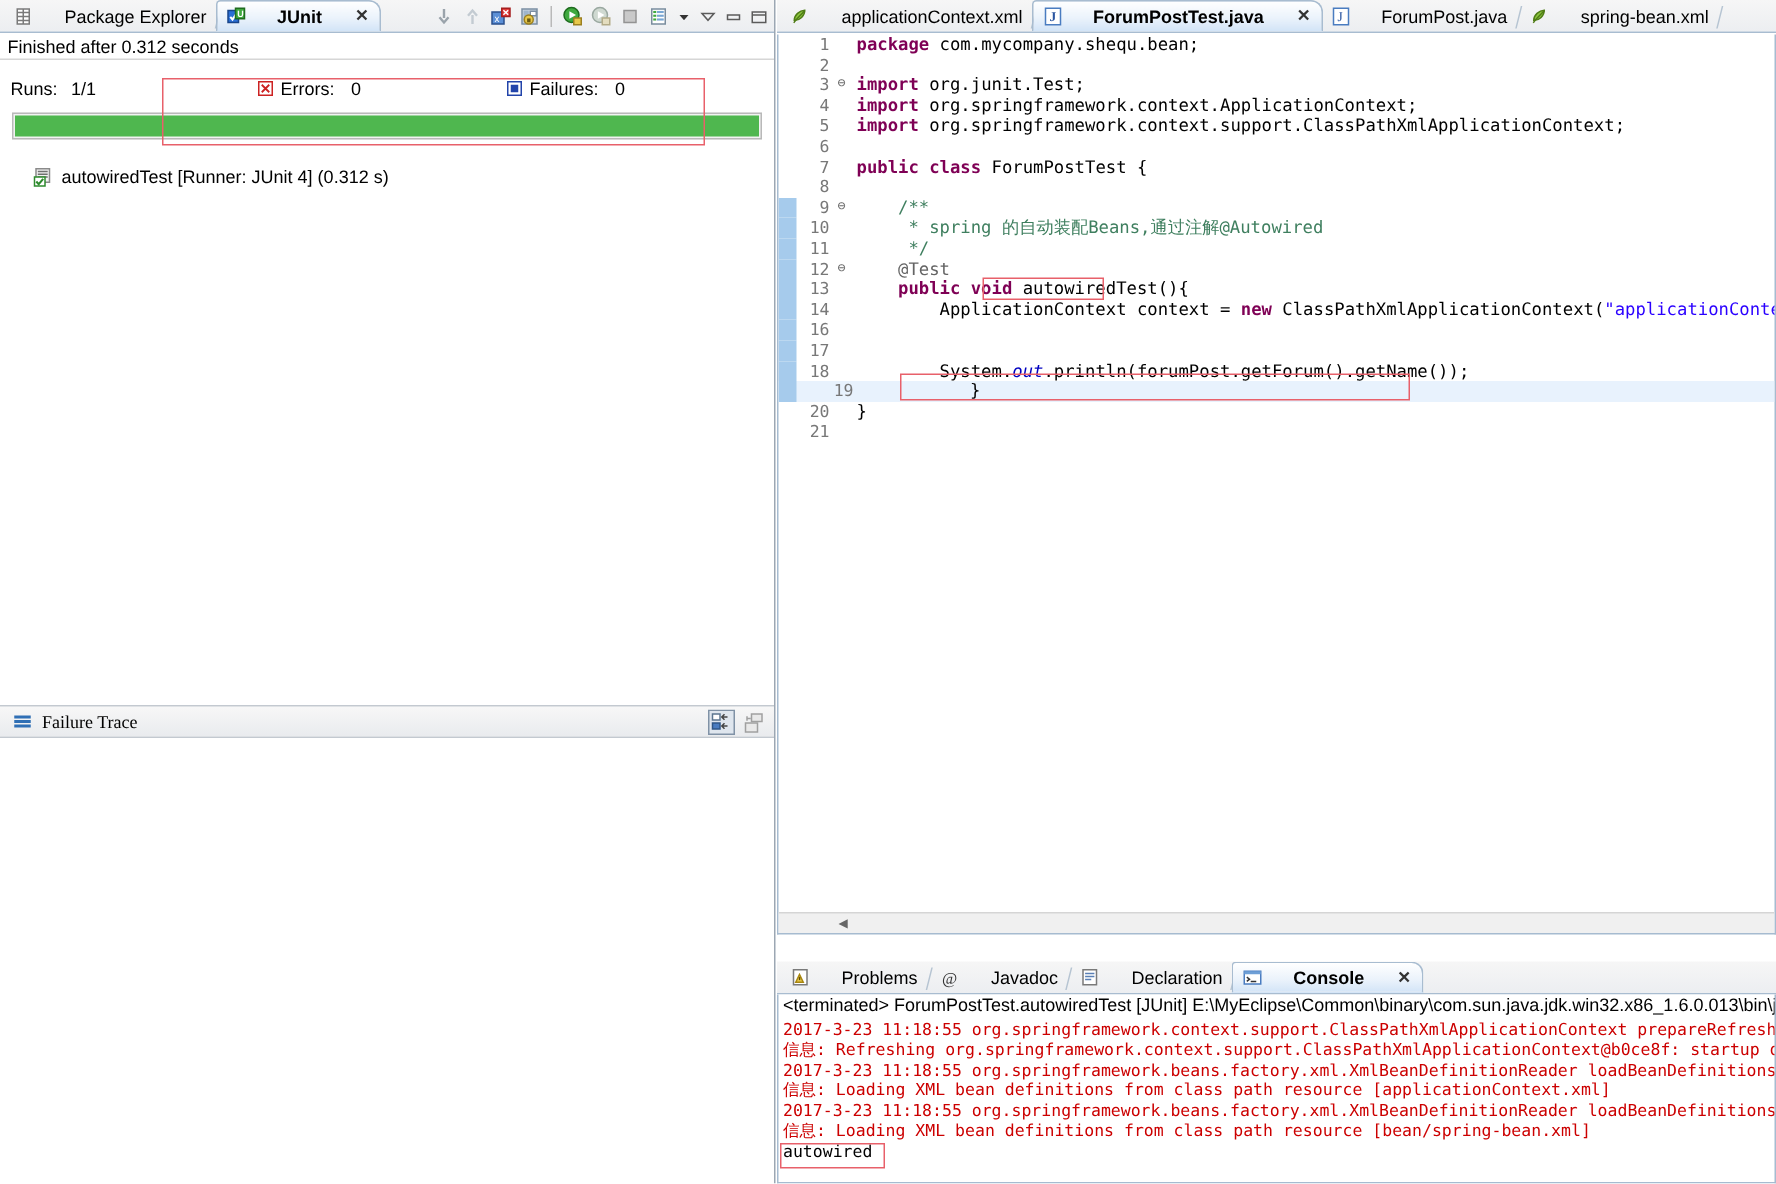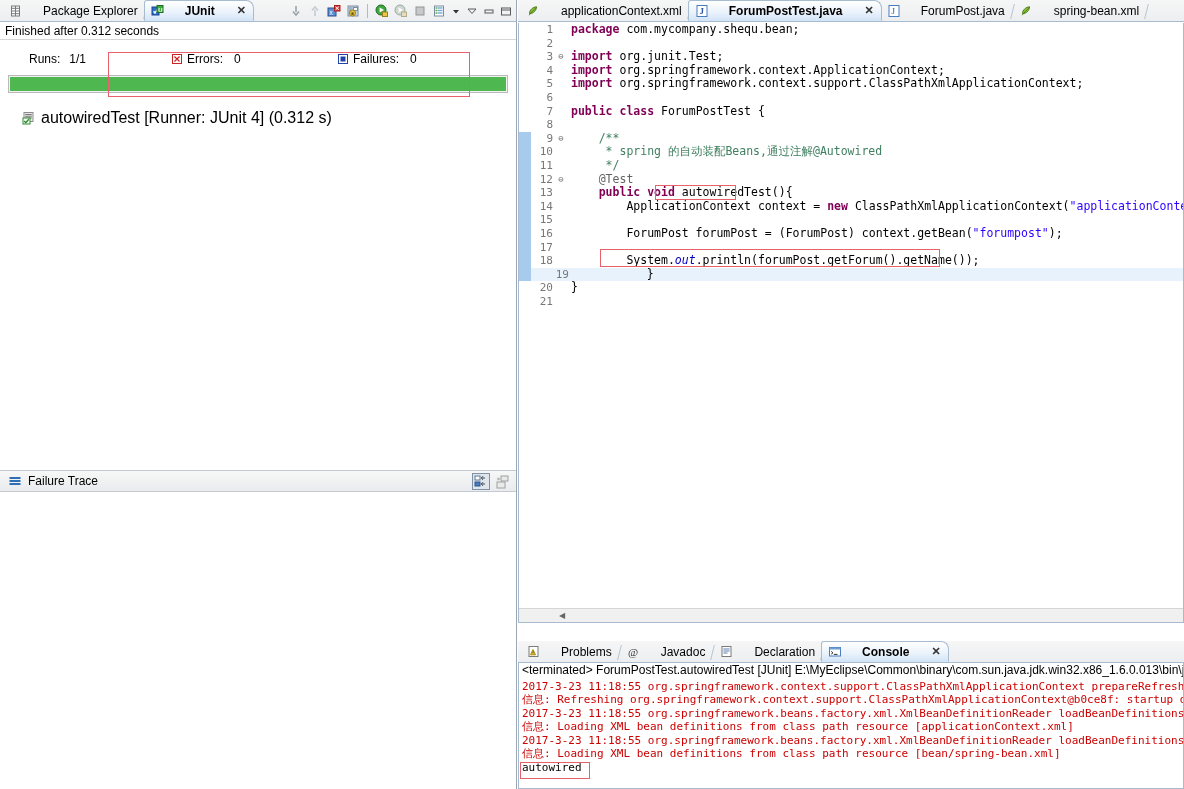--- a/index.html
+++ b/index.html
@@ -75,21 +75,21 @@
 
   #statusline {
     height:18px; line-height:18px;
     padding-left:5px;
     font-size:12px;
     border-bottom:1px solid #d6d6d6;
     background:#fff;
   }
   #counter-row {
     display:flex; align-items:center;
-    height:22px; margin-top:8px; padding-left:29px;
+    height:22px; margin-top:8px; padding-left:7px;
     font-size:12px; position:relative;
   }
   #counter-row .lbl { white-space:nowrap; }
   #runs-lbl { margin-right:4px; }
   .cnt-group { display:flex; align-items:center; gap:5px; }
   #errors-group { position:absolute; left:172px; }
   #failures-group { position:absolute; left:338px; }
 
   #progress-wrap {
     margin:5px 8px 0 8px;
@@ -98,31 +98,31 @@
     background:#f2f2f2;
     padding:1px;
   }
   #progress-bar { height:100%; background:#4fb74f; }
 
   #tree-area {
     margin-top:8px; height:355px; background:#fff;
   }
   .tree-item {
     display:flex; align-items:center; gap:5px;
-    height:18px; padding-left:22px; font-size:16px;margin-top:16px;
+    height:18px; padding-left:22px; font-size:12px;margin-top:16px;
   }
 
   #failure-trace-header {
     position:absolute; left:0; top:470px; width:516px; height:22px;
     display:flex; align-items:center;
     background: linear-gradient(to bottom,#f7f7f7 0%,#e9ebee 100%);
     border-top:1px solid #c3c9d0;
     border-bottom:1px solid #c3c9d0;
   }
-  #failure-trace-header .ftlabel { margin-left:6px; font-size:12px; }
+  #failure-trace-header .ftlabel { margin-left:6px; font-size:12px;font-family:Liberation Serif, serif; }
   #ft-tools { position:absolute; right:6px; top:2px; display:flex; gap:4px; align-items:center; }
   #failure-trace-body {
     position:absolute; left:0; top:492px; width:516px; height:297px; background:#fff;
   }
 
   
   #rightpanel { position:absolute; left:518px; top:0; width:666px; height:789px; background:#fff; }
 
   #editor-tabs { background: linear-gradient(to bottom,#f6f6f6 0%,#eceef1 100%); }
 
@@ -469,22 +469,21 @@
           <div class="codeline"><div class="gutter"></div><div class="lnum">5</div><div class="fold"></div><div class="ctext"><span class="kw">import</span><span class="plain"> org.springframework.context.support.ClassPathXmlApplicationContext;</span></div></div>
           <div class="codeline"><div class="gutter"></div><div class="lnum">6</div><div class="fold"></div><div class="ctext"></div></div>
           <div class="codeline"><div class="gutter"></div><div class="lnum">7</div><div class="fold"></div><div class="ctext"><span class="kw">public class</span><span class="plain"> ForumPostTest {</span></div></div>
           <div class="codeline"><div class="gutter"></div><div class="lnum">8</div><div class="fold"></div><div class="ctext"></div></div>
           <div class="codeline"><div class="gutter changed"></div><div class="lnum">9</div><div class="fold">⊖</div><div class="ctext"><span class="cmt">    /**</span></div></div>
           <div class="codeline"><div class="gutter changed"></div><div class="lnum">10</div><div class="fold"></div><div class="ctext"><span class="cmt">     * spring 的自动装配Beans,通过注解@Autowired</span></div></div>
           <div class="codeline"><div class="gutter changed"></div><div class="lnum">11</div><div class="fold"></div><div class="ctext"><span class="cmt">     */</span></div></div>
           <div class="codeline"><div class="gutter changed"></div><div class="lnum">12</div><div class="fold">⊖</div><div class="ctext"><span class="ann">    @Test</span></div></div>
           <div class="codeline"><div class="gutter changed"></div><div class="lnum">13</div><div class="fold"></div><div class="ctext"><span class="kw">    public void</span><span class="plain"> autowiredTest(){</span></div></div>
           <div class="codeline"><div class="gutter changed"></div><div class="lnum">14</div><div class="fold"></div><div class="ctext"><span class="plain">        ApplicationContext context = </span><span class="kw">new</span><span class="plain"> ClassPathXmlApplicationContext(</span><span class="str">"applicationContext.xml"</span></div></div>
-          <div class="codeline"><div class="gutter changed"></div><div class="lnum">15</div><div class="fold"></div><div class="ctext"></div></div>
-          <div class="codeline"><div class="gutter changed"></div><div class="lnum">16</div><div class="fold"></div><div class="ctext"><span class="plain">        ForumPost forumPost = (ForumPost) context.getBean(</span><span class="str">"forumpost"</span><span class="plain">);</span></div></div>
+          <div class="codeline"><div class="gutter changed"></div><div class="lnum">16</div><div class="fold"></div></div>
           <div class="codeline"><div class="gutter changed"></div><div class="lnum">17</div><div class="fold"></div><div class="ctext"></div></div>
           <div class="codeline"><div class="gutter changed"></div><div class="lnum">18</div><div class="fold"></div><div class="ctext"><span class="plain">        System.</span><span class="fld">out</span><span class="plain">.println(forumPost.getForum().getName());</span></div></div>
           <div class="codeline cur"><div class="gutter changed"></div><div class="lnum">19</div><div class="fold"></div><div class="ctext"><span class="plain">    }</span></div></div>
           <div class="codeline"><div class="gutter"></div><div class="lnum">20</div><div class="fold"></div><div class="ctext"><span class="plain">}</span></div></div>
           <div class="codeline"><div class="gutter"></div><div class="lnum">21</div><div class="fold"></div><div class="ctext"></div></div>
         </div>
       <div id="hscroll">
         <span class="arrow" style="margin-left:36px;">◀</span>
       </div>
     </div>

